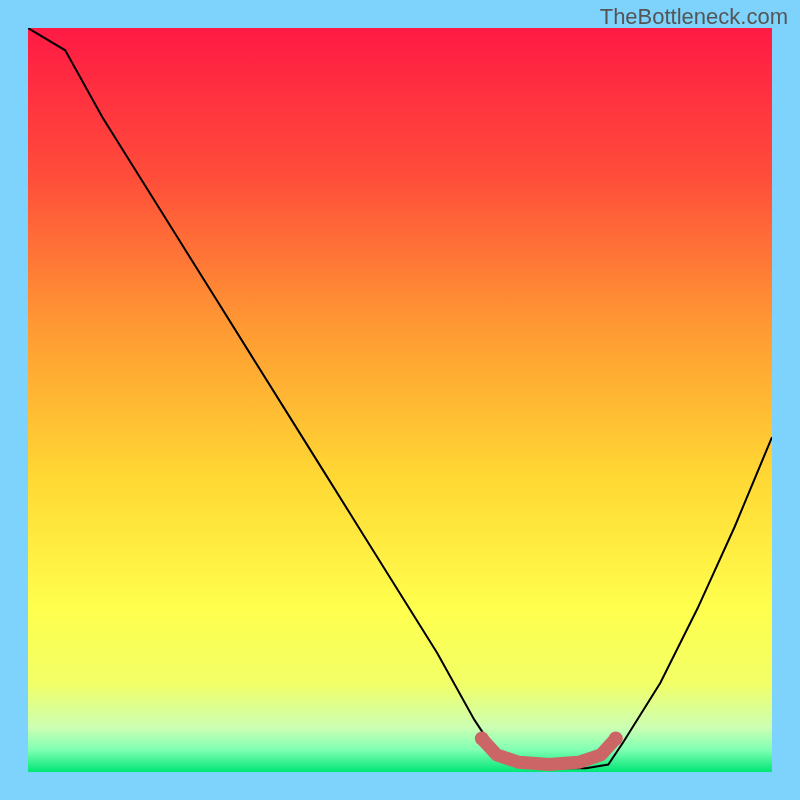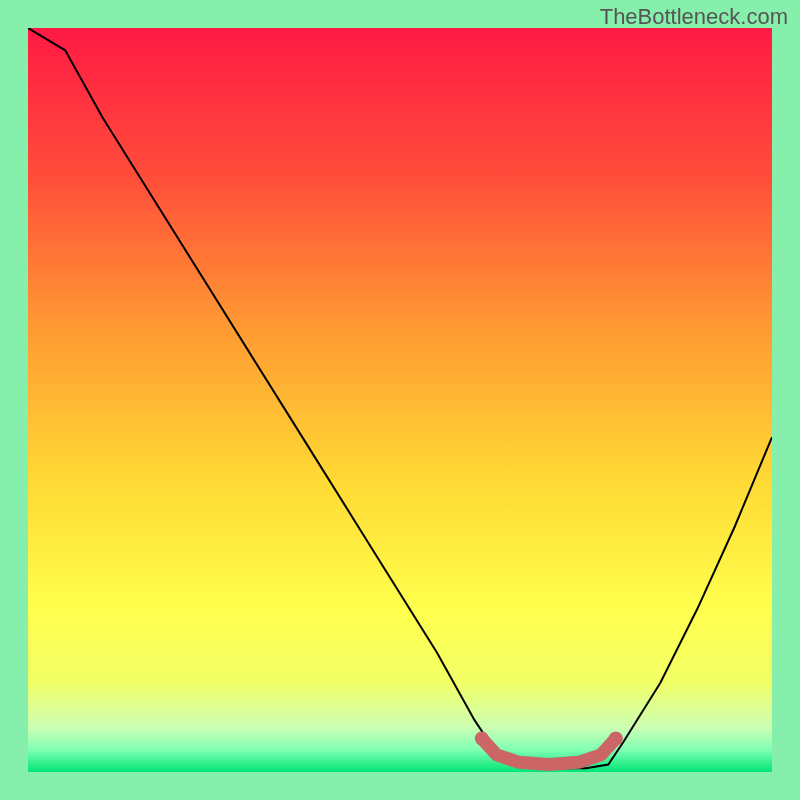--- a/index.html
+++ b/index.html
@@ -8,21 +8,21 @@
     width: 800px;
     height: 800px;
     background: #000;
     font-family: Arial, sans-serif;
     overflow: hidden;
   }
   .container {
     position: relative;
     width: 800px;
     height: 800px;
-    background: #86efac;
+    background: #7dd3fc;
   }
   .watermark {
     position: absolute;
     top: 4px;
     right: 12px;
     color: #555;
     font-size: 22px;
     font-weight: 500;
     z-index: 10;
   }

